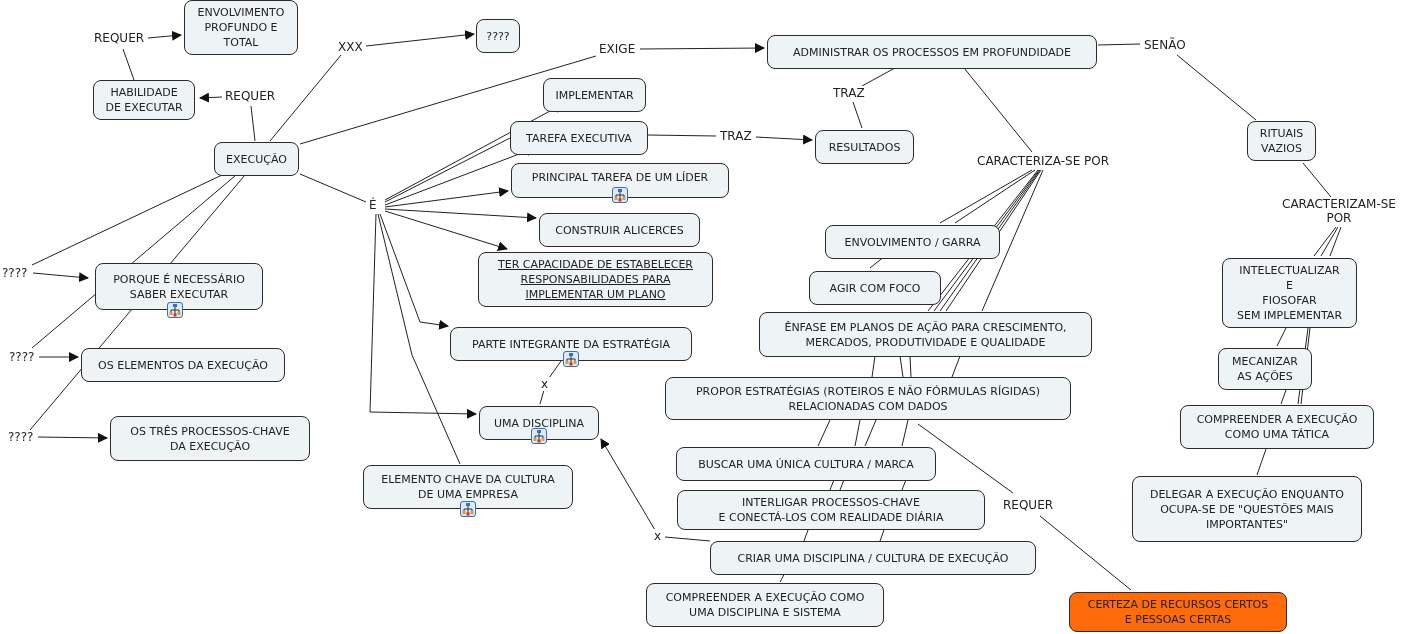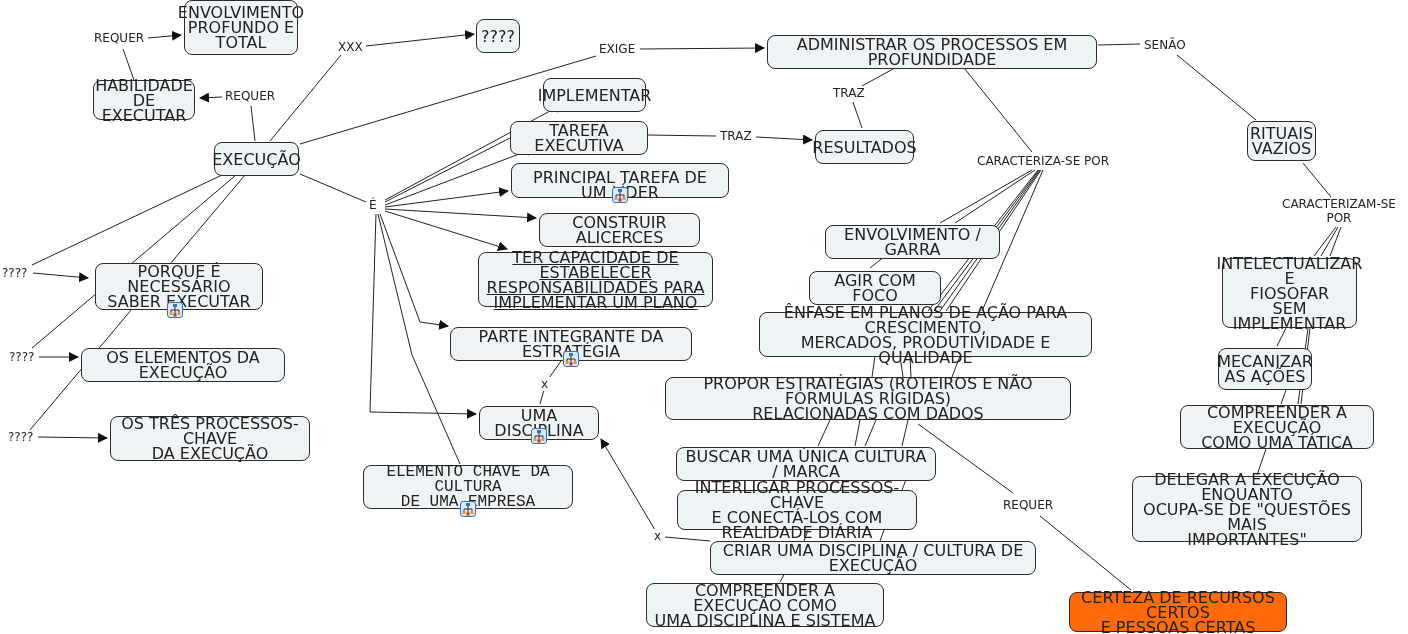--- a/index.html
+++ b/index.html
@@ -1,21 +1,21 @@
 <!DOCTYPE html>
 <html><head>
 <meta charset="utf-8">
 <style>
   html, body { margin: 0; padding: 0; background: #ffffff; }
   body { width: 1408px; height: 634px; position: relative; overflow: hidden;
          font-family: "DejaVu Sans", "Liberation Sans", sans-serif; }
   #map { position: absolute; left: 0; top: 0; width: 1408px; height: 634px; }
   .node { position: absolute; box-sizing: border-box; background: #eef3f6;
           border: 1px solid #2b2b2b; border-radius: 8px; color: #222;
-          font-size: 16px; line-height: 15px; text-align: center;
+          font-size: 11px; line-height: 15px; text-align: center;
           display: flex; flex-direction: column; align-items: center; justify-content: center;
           white-space: pre-line; padding: 16px 6px; cursor: pointer; }
   .node.highlight { background: #ff6a0a; color: #222; }
   .label { position: absolute; font-size: 12px; line-height: 14px; color: #222;
            background: #fff; white-space: pre-line; text-align: center; padding: 0 2px; }
   .sub-icon { position: absolute; width: 16px; height: 16px; box-sizing: border-box;
               border: 1px solid #3a6fb0; border-radius: 3px; background: #dbe9f8; cursor: pointer; }
   .sub-icon svg { display: block; }
 </style>
 </head>
@@ -153,30 +153,30 @@
 <div class="node" style="left:478px;top:252px;width:235px;height:55px;text-decoration:underline;">TER CAPACIDADE DE ESTABELECER
 RESPONSABILIDADES PARA
 IMPLEMENTAR UM PLANO</div>
 <div class="node" style="left:95px;top:263px;width:168px;height:47px;">PORQUE É NECESSÁRIO
 SABER EXECUTAR</div>
 <div class="node" style="left:81px;top:348px;width:204px;height:30px;">OS ELEMENTOS DA EXECUÇÃO</div>
 <div class="node" style="left:110px;top:416px;width:200px;height:45px;">OS TRÊS PROCESSOS-CHAVE
 DA EXECUÇÃO</div>
 <div class="node" style="left:450px;top:327px;width:242px;height:32px;">PARTE INTEGRANTE DA ESTRATÉGIA</div>
 <div class="node" style="left:479px;top:406px;width:120px;height:30px;">UMA DISCIPLINA</div>
-<div class="node" style="left:363px;top:465px;width:210px;height:44px;font-family:Liberation Mono, monospace;">ELEMENTO CHAVE DA CULTURA
+<div class="node" style="left:363px;top:465px;width:210px;height:44px;">ELEMENTO CHAVE DA CULTURA
 DE UMA EMPRESA</div>
 <div class="node" style="left:825px;top:225px;width:175px;height:28px;">ENVOLVIMENTO / GARRA</div>
 <div class="node" style="left:809px;top:271px;width:132px;height:27px;">AGIR COM FOCO</div>
 <div class="node" style="left:759px;top:312px;width:333px;height:45px;">ÊNFASE EM PLANOS DE AÇÃO PARA CRESCIMENTO,
 MERCADOS, PRODUTIVIDADE E QUALIDADE</div>
 <div class="node" style="left:665px;top:377px;width:406px;height:43px;">PROPOR ESTRATÉGIAS (ROTEIROS E NÃO FÓRMULAS RÍGIDAS)
 RELACIONADAS COM DADOS</div>
 <div class="node" style="left:676px;top:447px;width:260px;height:30px;">BUSCAR UMA ÚNICA CULTURA / MARCA</div>
-<div class="node" style="left:677px;top:490px;width:240px;height:40px;">INTERLIGAR PROCESSOS-CHAVE
+<div class="node" style="left:677px;top:490px;width:308px;height:40px;">INTERLIGAR PROCESSOS-CHAVE
 E CONECTÁ-LOS COM REALIDADE DIÁRIA</div>
 <div class="node" style="left:710px;top:541px;width:326px;height:28px;">CRIAR UMA DISCIPLINA / CULTURA DE EXECUÇÃO</div>
 <div class="node" style="left:646px;top:583px;width:238px;height:44px;">COMPREENDER A EXECUÇÃO COMO
 UMA DISCIPLINA E SISTEMA</div>
 <div class="node highlight" style="left:1049px;top:592px;width:218px;height:40px;margin-left:20px;">CERTEZA DE RECURSOS CERTOS
 E PESSOAS CERTAS</div>
 <div class="node" style="left:1222px;top:258px;width:135px;height:70px;">INTELECTUALIZAR
 E
 FIOSOFAR
 SEM IMPLEMENTAR</div>

